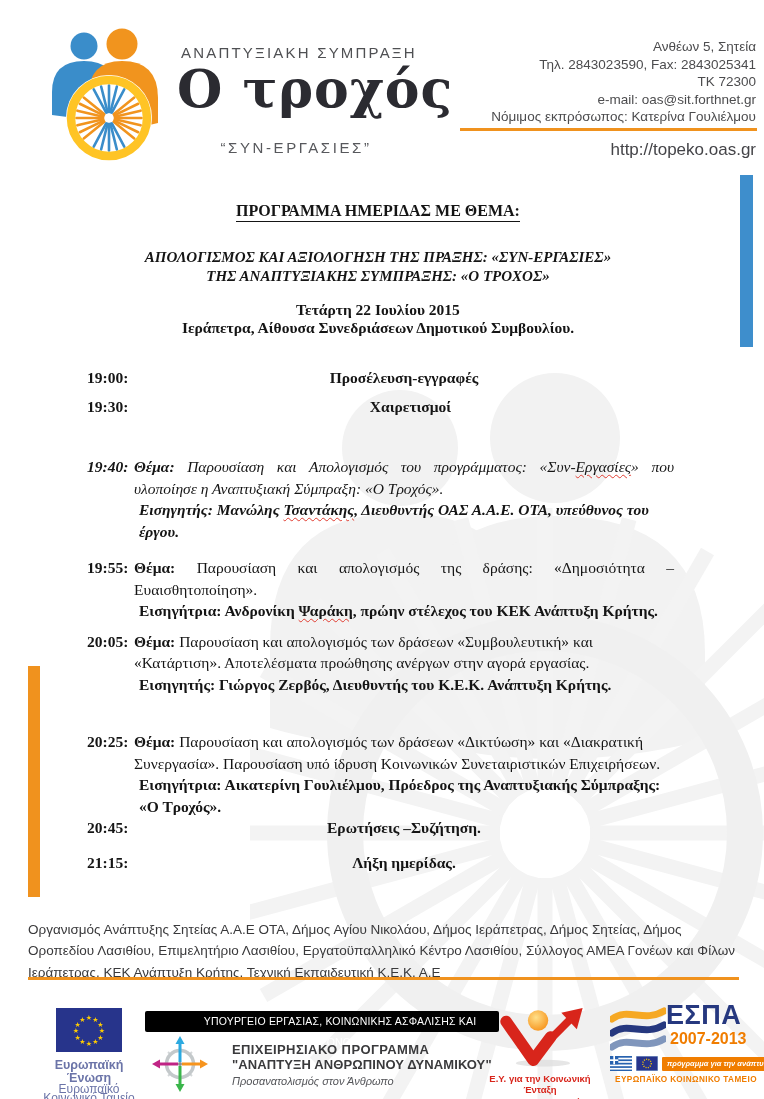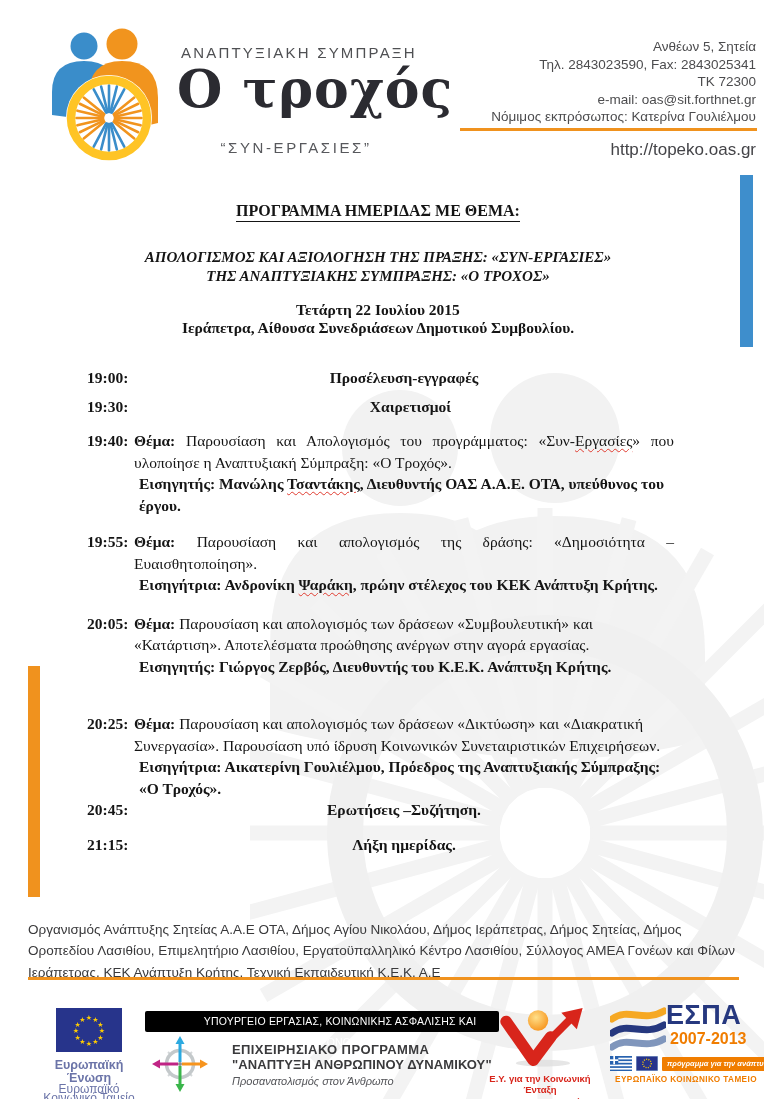--- a/index.html
+++ b/index.html
@@ -36,22 +36,22 @@
 
   
   .agenda{position:absolute;left:87px;right:90px;top:367px;font-size:15.5px;z-index:2;}
   .item{display:flex;}
   .item .time{flex:0 0 47px;font-weight:bold;line-height:21.5px;}
   .item .body{flex:1;}
   .item p{margin:0;line-height:21.5px;}
   .topic.justify{text-align:justify;}
   .speaker{font-weight:bold;padding-left:5px;}
   .simple-title{font-weight:bold;text-align:center;}
-  .i2{margin-top:7px;gap:13px;}.i3{margin-top:13px;}.i4{margin-top:15px;}
-  .i5{margin-top:17px;}.i6{margin-top:36px;}.i7{margin-top:0;}.i8{margin-top:13px;}
+  .i2{margin-top:7px;gap:13px;}.i3{margin-top:39px;font-style:italic;}.i4{margin-top:15px;}
+  .i5{margin-top:9px;}.i6{margin-top:36px;}.i7{margin-top:0;}.i8{margin-top:13px;}
   .sic{text-decoration-line:underline;text-decoration-style:wavy;text-decoration-color:#e03c31;
        text-decoration-thickness:1px;text-underline-offset:2px;}
 
   
   .partners{position:absolute;left:28px;width:714px;top:905px;z-index:2;
             font-family:"Liberation Sans",sans-serif;font-size:13.5px;line-height:21.5px;color:#39393b;}
   .footer-rule{position:absolute;left:28px;top:977px;width:711px;height:3px;background:#F0921E;z-index:2;}
 
   .eu-block{position:absolute;left:33px;top:1008px;width:112px;text-align:center;z-index:2;
             font-family:"Liberation Sans",sans-serif;}

